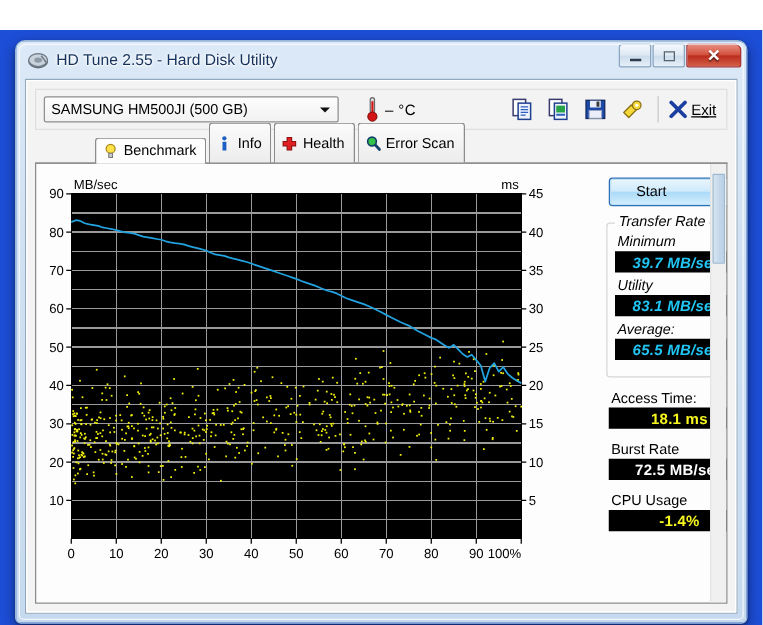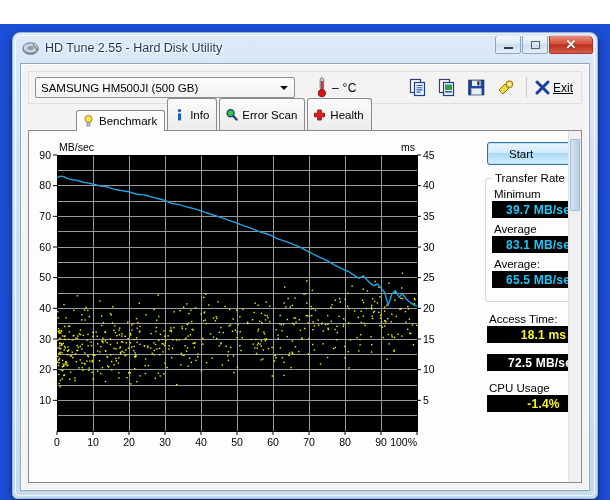--- a/index.html
+++ b/index.html
@@ -87,21 +87,21 @@
 
   
   #toolbar {
     position:absolute; left:6px; top:6px; right:6px; height:33px;
     background:#f3f3f3;
     border:1px solid #dfdfdf;
     display:flex; align-items:center;
   }
   #drive-select {
     margin-left:6px;
-    width: 260px; height:21px;
+    width: 236px; height:21px;
     background: linear-gradient(180deg,#fdfdfd 0%,#f2f2f2 100%);
     border:1px solid #8e8f8f;
     border-radius:2px;
     display:flex; align-items:center;
     font-size:11.5px; color:#000;
     padding-left:5px;
     position:relative;
   }
   #drive-label{ white-space:nowrap; overflow:hidden; }
   #drive-arrow{
@@ -177,20 +177,21 @@
     display:flex; align-items:center; justify-content:flex-start;
     font-size:11.5px; color:#000;padding-left:21px;
   }
   .group{
     position:relative;
     margin:13px 0 0 4px;
     width:113px;
     border:1px solid #d6d6d6;
     border-radius:3px;
     padding:9px 6px 8px 6px;
+    font-style:italic;
   }
   .group > .legend{
     position:absolute; top:-7px; left:6px;
     background:#fdfdfd; padding:0 3px;
     font-size:11.5px; color:#000;
   }
   .fieldlabel{ font-size:11.5px; color:#000; margin:0 0 1px 2px; }
   .lcd{
     height:17px; background:#000;
     display:flex; align-items:center; justify-content:center;
@@ -313,31 +314,31 @@
         <div class="tab">
           <svg class="ticon-s" viewBox="0 0 13 14">
             <circle cx="6.5" cy="2.6" r="1.7" fill="#1b5fc4"></circle>
             <rect x="5" y="5.4" width="3.1" height="7" fill="#1b5fc4"></rect>
           </svg>
           <span>Info</span>
         </div>
 
         <div class="tab">
           <svg class="ticon-s" viewBox="0 0 13 14">
+            <path d="M4.7 2 h3.6 v3.2 h3.2 v3.6 h-3.2 v3.2 h-3.6 v-3.2 h-3.2 v-3.6 h3.2 z" fill="#e02020" stroke="#8d0f0f" stroke-width=".9"></path>
+          </svg>
+          <span>Health</span>
+        </div>
+
+        <div class="tab">
+          <svg class="ticon-s" viewBox="0 0 13 14">
             <circle cx="5.6" cy="5.2" r="3.5" fill="#35c24a" stroke="#14406b" stroke-width="1.3"></circle>
             <path d="M8.3 8 L11.6 11.6" stroke="#14406b" stroke-width="2.2" stroke-linecap="round"></path>
           </svg>
           <span>Error Scan</span>
-        </div>
-
-        <div class="tab">
-          <svg class="ticon-s" viewBox="0 0 13 14">
-            <path d="M4.7 2 h3.6 v3.2 h3.2 v3.6 h-3.2 v3.2 h-3.6 v-3.2 h-3.2 v-3.6 h3.2 z" fill="#e02020" stroke="#8d0f0f" stroke-width=".9"></path>
-          </svg>
-          <span>Health</span>
         </div>
       </div>
 
       <div id="tabpage">
 
         <div id="graph-wrap">
           <svg id="graph-svg" width="420" height="318" viewBox="0 0 420 318">
                 <rect x="28" y="16" width="360" height="276" fill="#000000"></rect>
                 <text x="30" y="12" fill="#000" font-size="10.5" font-family="Liberation Sans, sans-serif">MB/sec</text>
                 <text x="386" y="12" fill="#000" font-size="10.5" text-anchor="end" font-family="Liberation Sans, sans-serif">ms</text>
@@ -1057,33 +1058,34 @@
           <div id="start-btn">
             <span>Start</span>
           </div>
 
           <div class="group">
             <div class="legend">Transfer Rate</div>
 
             <div class="fieldlabel">Minimum</div>
             <div class="lcd cyan">39.7 MB/sec</div>
 
-            <div class="fieldlabel">Average</div>
+            <div class="fieldlabel">Utility</div>
             <div class="lcd cyan">83.1 MB/sec</div>
 
             <div class="fieldlabel">Average:</div>
             <div class="lcd cyan">65.5 MB/sec</div>
           </div>
 
           <div class="looseblock">
             <div class="fieldlabel">Access Time:</div>
             <div class="lcd yellow">18.1 ms</div>
           </div>
 
           <div class="looseblock">
+            <div class="fieldlabel">Burst Rate</div>
             <div class="lcd white">72.5 MB/sec</div>
           </div>
 
           <div class="looseblock">
             <div class="fieldlabel">CPU Usage</div>
             <div class="lcd yellow">-1.4%</div>
           </div>
         </div>
 
         <div id="vscroll">

